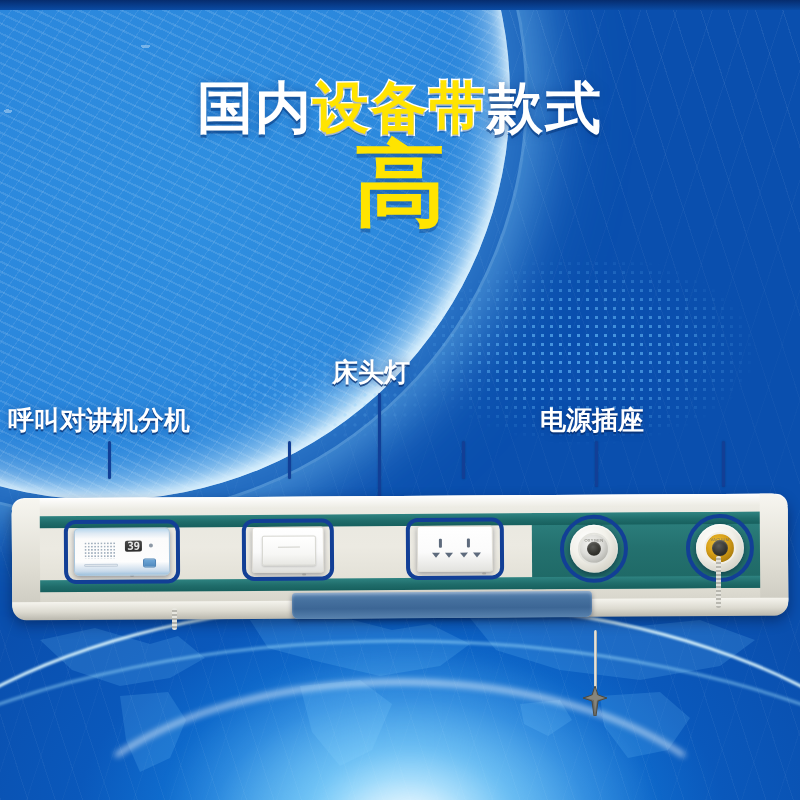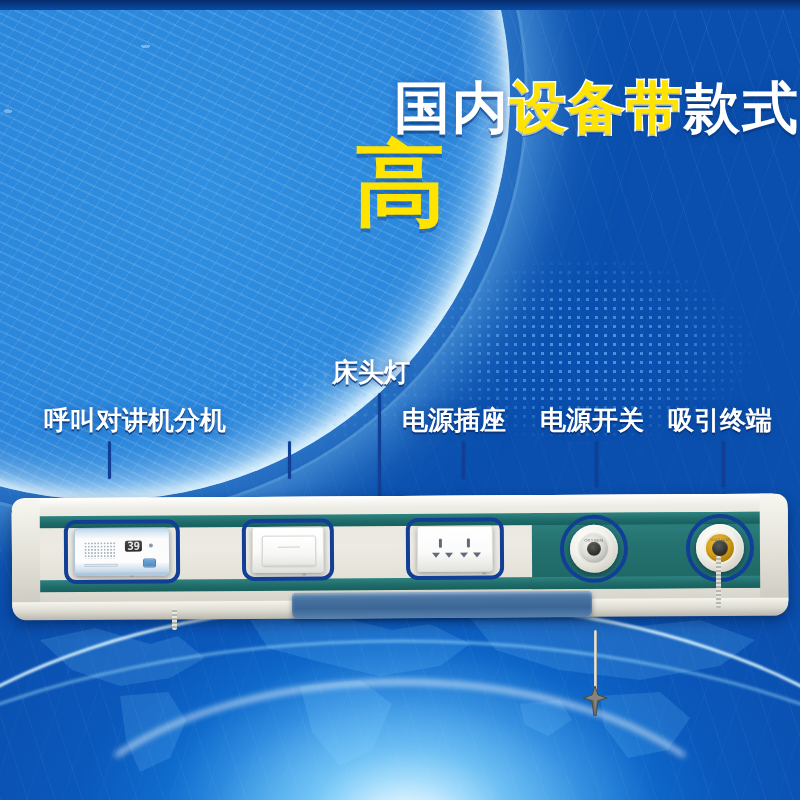--- a/index.html
+++ b/index.html
@@ -87,21 +87,21 @@
     background:radial-gradient(ellipse at 50% 90%, rgba(255,255,255,.85) 0%, rgba(175,230,255,.45) 28%, rgba(120,200,255,0) 68%);
     filter:blur(6px);
   }
   .worldmap{
     position:absolute;left:0;top:600px;width:800px;height:200px;opacity:.30;
   }
 
   
   .headline{position:absolute;left:0;top:80px;width:800px;height:160px;}
   .hl-line1{
-    position:absolute;left:0;top:0;width:800px;text-align:right;
+    position:absolute;left:0;top:0;width:800px;text-align:center;
     font-size:56px;font-weight:bold;letter-spacing:2px;line-height:1;
     white-space:nowrap;
   }
   .hl-line2{
     position:absolute;left:0;top:78px;width:800px;
     display:flex;align-items:flex-start;justify-content:center;gap:56px;
   }
   .w-white{
     color:#ffffff;
     text-shadow:0 3px 0 rgba(6,52,120,.55), 0 0 10px rgba(10,60,140,.5);
@@ -325,45 +325,39 @@
     <div class="hl-line1">
       <span class="w-white">国内</span><span class="w-yellow">设备带</span><span class="w-white">款式</span>
     </div>
     <div class="hl-line2">
       <span class="hl-gao">高</span>
     </div>
   </div>
 
   <div class="callouts">
 
-    <div class="callout" style="left:8px;top:52px;margin-left:36px;">
+    <div class="callout" style="left:8px;top:52px;">
       <div class="lbl">呼叫对讲机分机</div>
     </div>
     <div class="leader" style="left:108px;top:86px;height:38px;"></div>
 
     <div class="leader" style="left:288px;top:86px;height:38px;"></div>
 
     <div class="callout" style="left:332px;top:4px;">
       <div class="lbl">床头灯</div>
     </div>
     <div class="leader" style="left:378px;top:38px;height:208px;"></div>
 
-    <div class="callout" style="left:402px;top:52px;">
+    <div class="leader" style="left:462px;top:86px;height:38px;"></div>
+
+    <div class="callout" style="left:540px;top:52px;">
       <div class="lbl">电源插座</div>
     </div>
-    <div class="leader" style="left:462px;top:86px;height:38px;"></div>
-
-    <div class="callout" style="left:540px;top:52px;">
-      <div class="lbl">电源开关</div>
-    </div>
     <div class="leader" style="left:595px;top:86px;height:46px;"></div>
 
-    <div class="callout" style="left:668px;top:52px;">
-      <div class="lbl">吸引终端</div>
-    </div>
     <div class="leader" style="left:722px;top:86px;height:46px;"></div>
   </div>
 
   <div class="panel-wrap">
 
     <div class="panel">
       <div class="panel-topedge"></div>
 
       <div class="greenblock" style="left:520px;right:26px;"></div>
 

